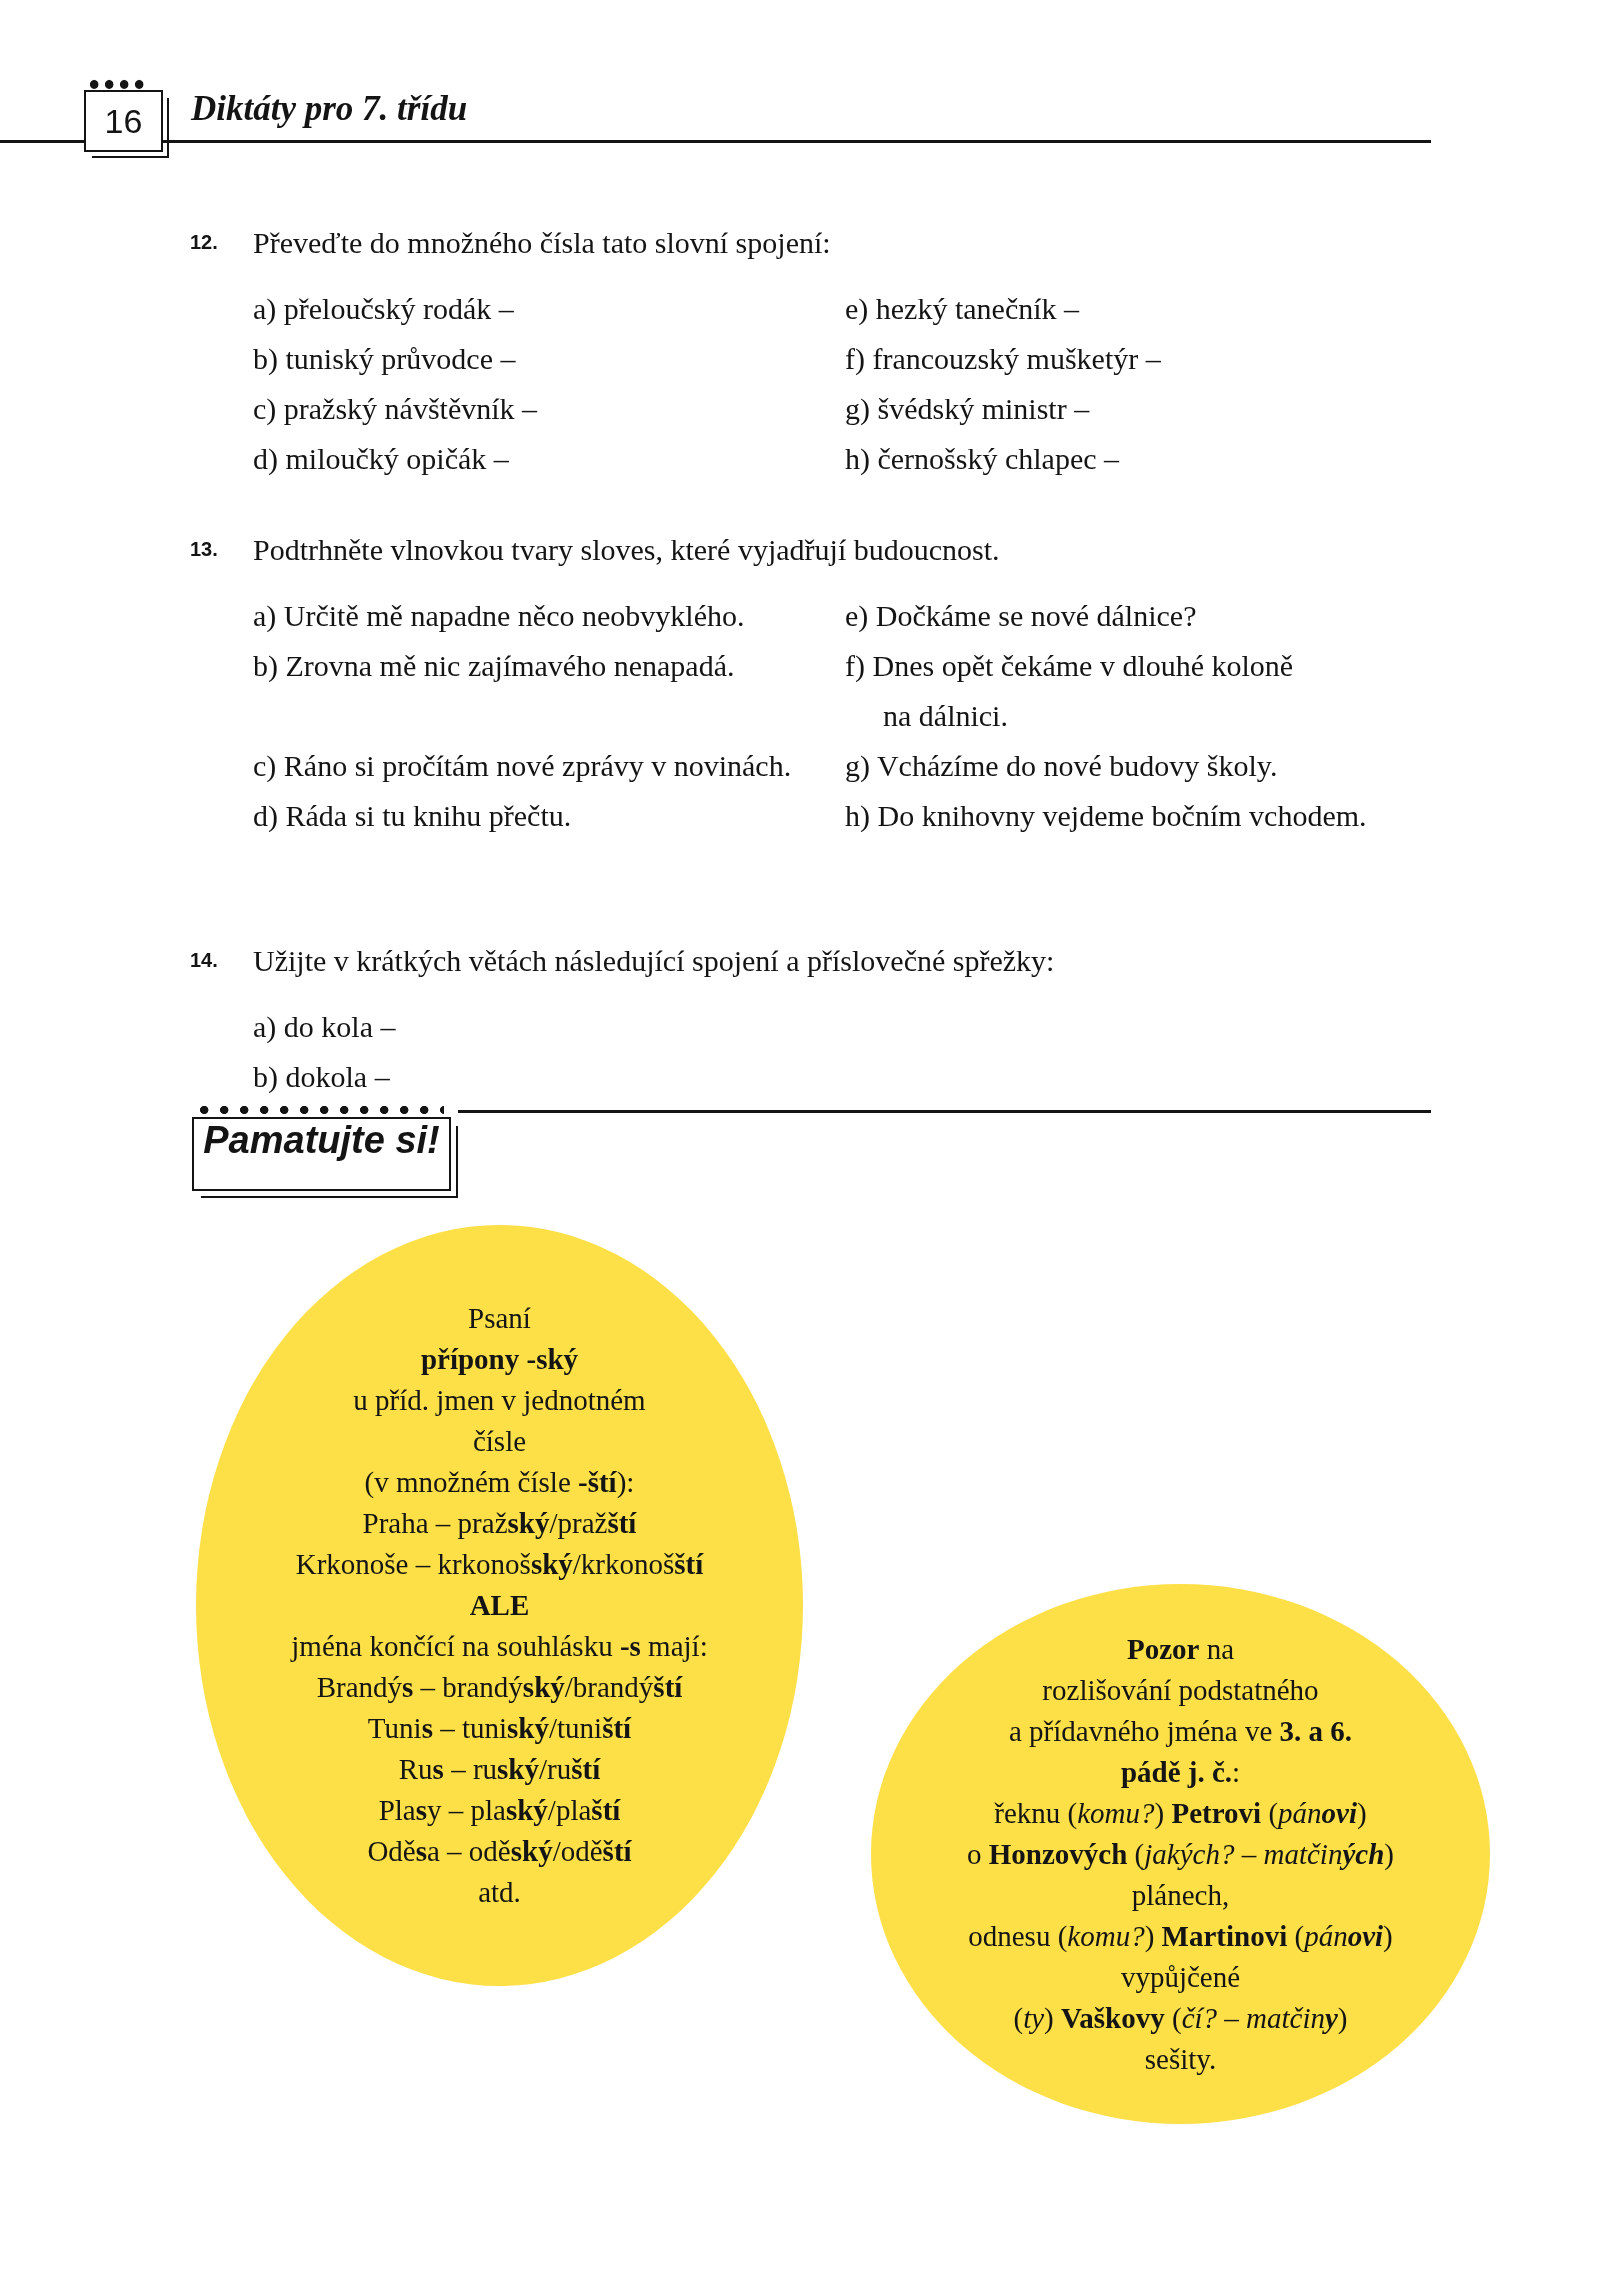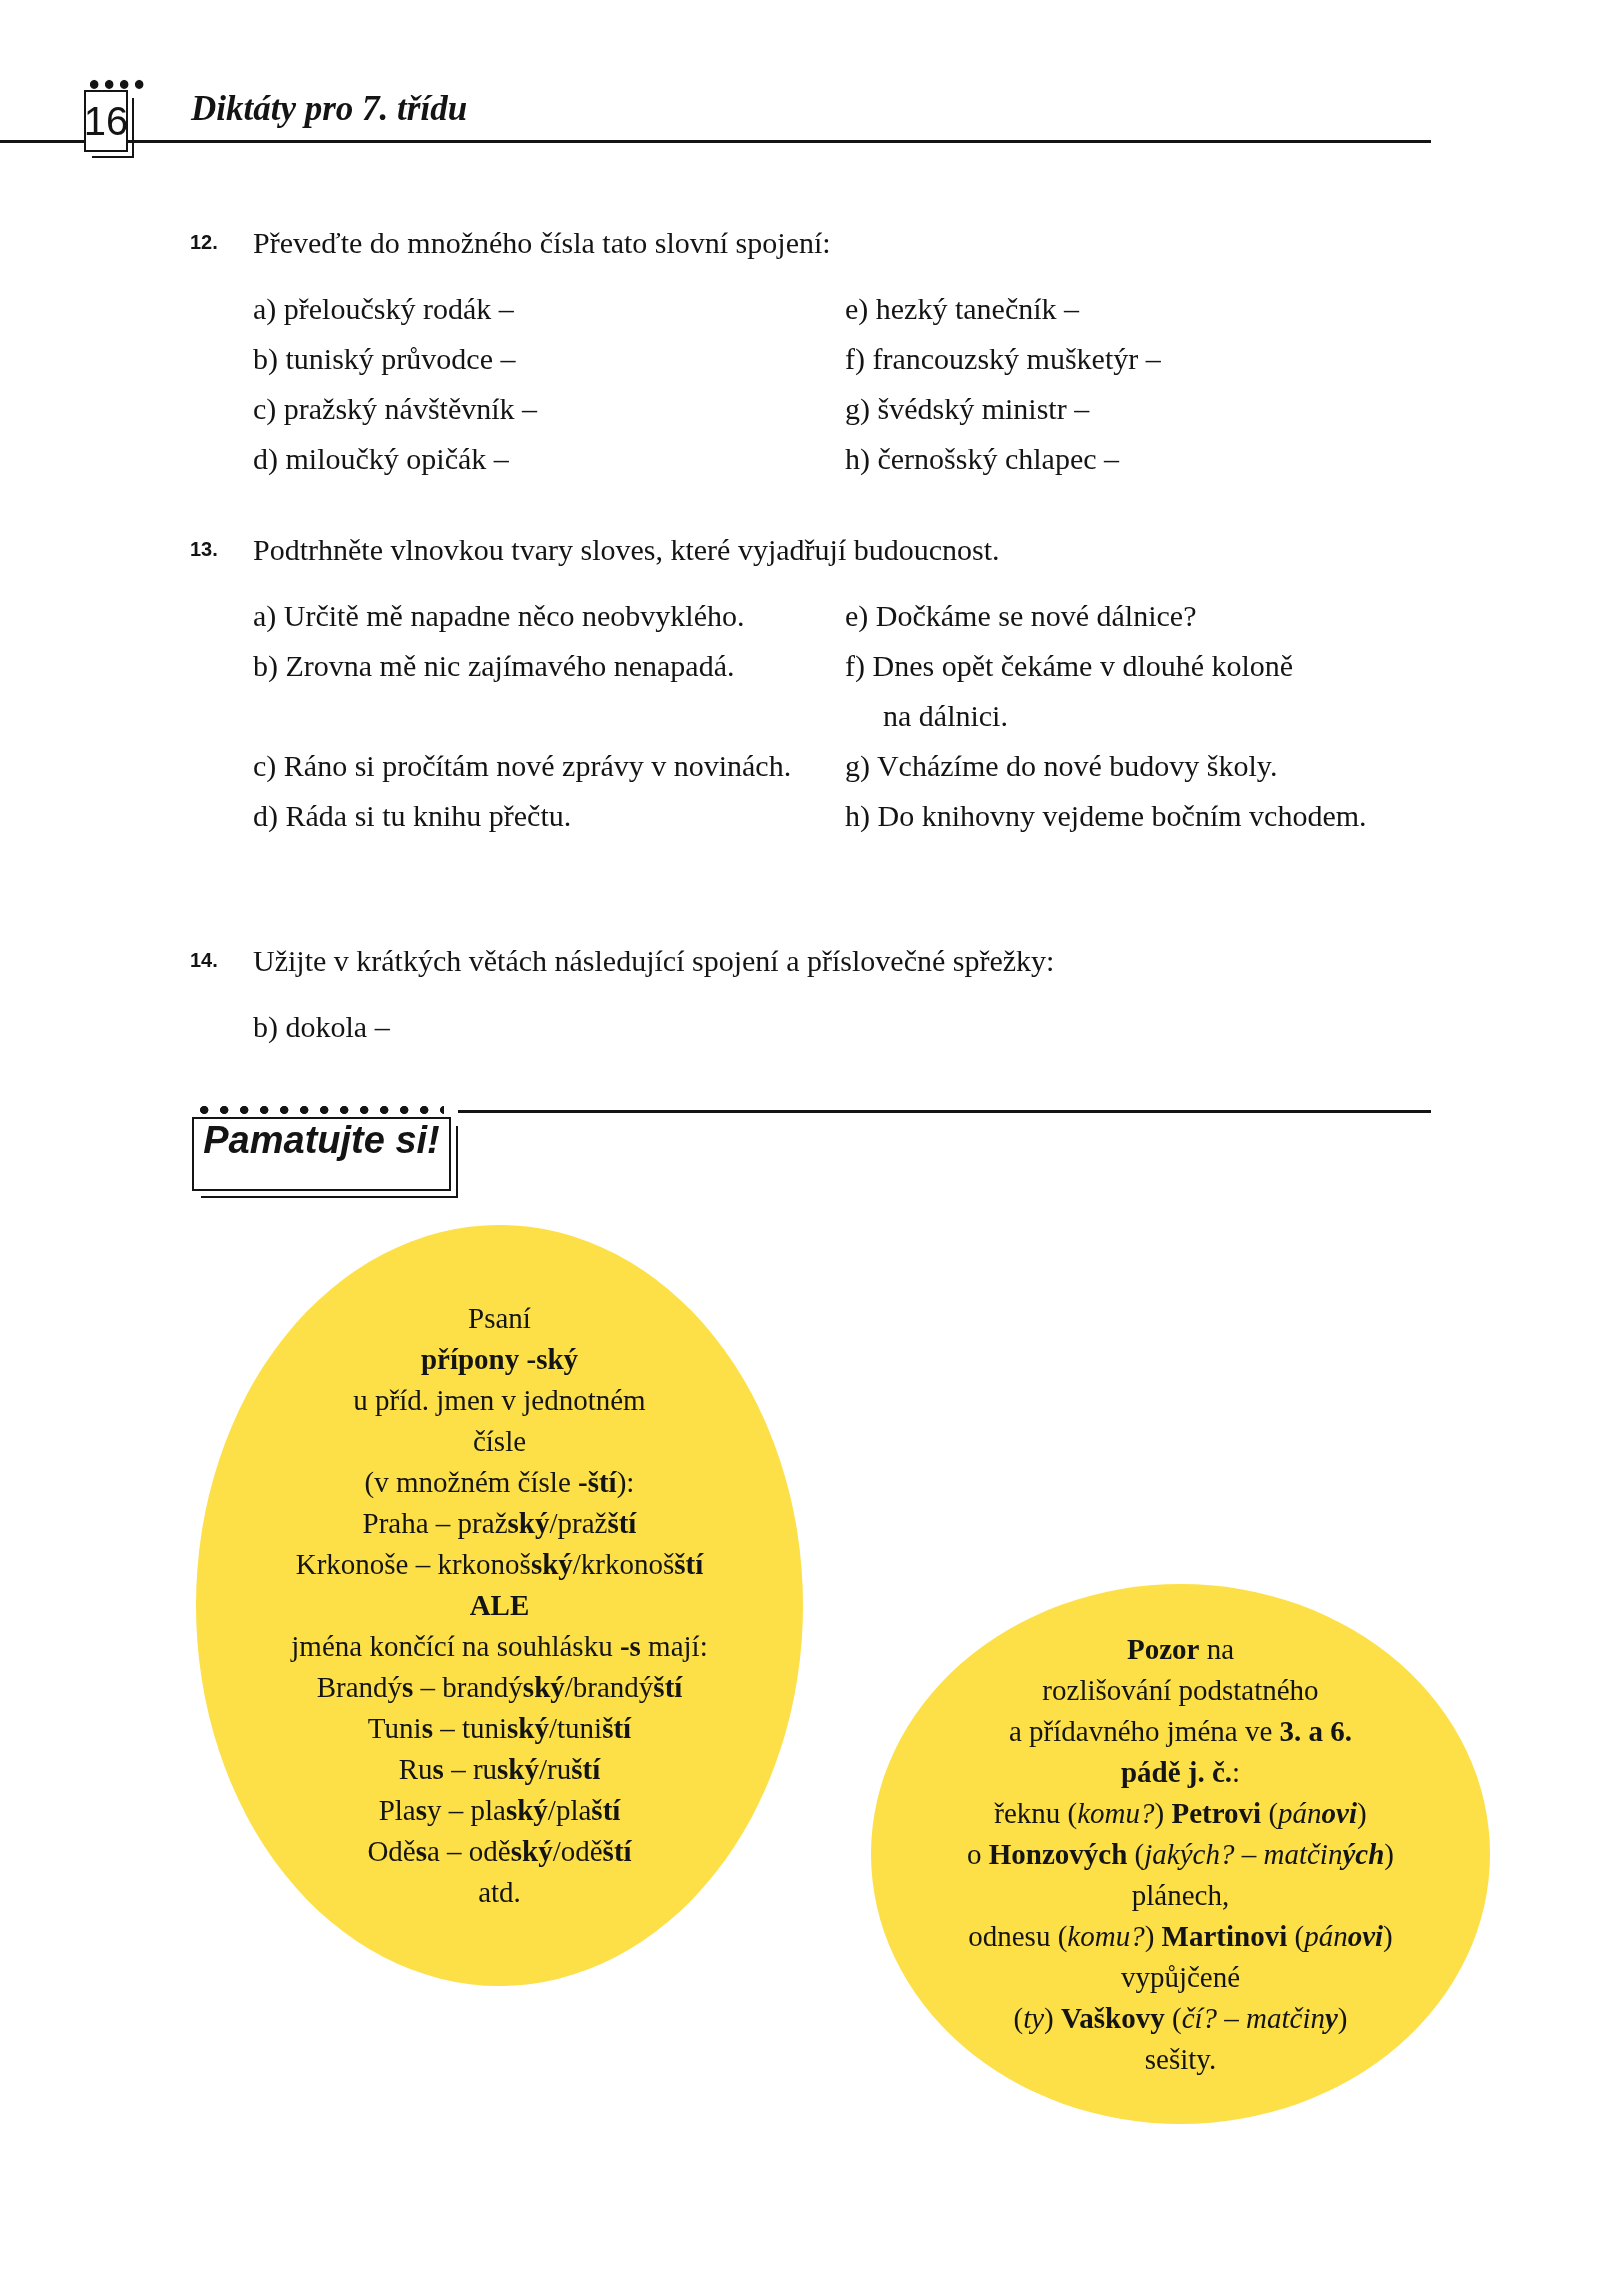--- a/index.html
+++ b/index.html
@@ -6,24 +6,24 @@
   * { margin:0; padding:0; box-sizing:border-box; }
   html,body { background:#ffffff; }
   .page {
     position:relative; width:1622px; height:2295px; margin:0 auto;
     background:#ffffff; color:#141414;
     font-family:"Liberation Serif", serif; overflow:hidden;
   }
 
   
   .pagenum-box {
-    position:absolute; left:84px; top:90px; width:44px; height:62px;
+    position:absolute; left:84px; top:90px; width:79px; height:62px;
     border:2.6px solid #141414; background:#ffffff; z-index:2;
     display:flex; align-items:center; justify-content:center;
-    font-family:"Liberation Sans", sans-serif; font-size:40px;
+    font-family:"Liberation Sans", sans-serif; font-size:34px;
   }
   .pagenum-box::after {
     content:''; position:absolute; left:5.9px; top:5.9px; width:100%; height:100%;
     border-right:2.6px solid #141414; border-bottom:2.6px solid #141414;
     pointer-events:none;
   }
   .pagenum-dots {
     position:absolute; left:2.6px; top:-13px; width:59px; height:10.5px;
     background-image:radial-gradient(circle at 5.2px 5.2px, #141414 3.9px, transparent 4.6px);
     background-size:15px 10.5px; background-repeat:repeat-x;
@@ -155,20 +155,21 @@
       </div>
   </section>
 
   <section class="exercise ex-14">
     <div class="ex-head">
       <span class="ex-num">14.</span>
       <span class="ex-instr">Užijte v krátkých větách následující spojení a příslovečné spřežky:</span>
     </div>
     <div class="ex-rows">
         <div class="ex-row">
+          <div class="ex-cell left">a) do kola –</div>
           <div class="ex-cell right"></div>
         </div>
         <div class="ex-row">
           <div class="ex-cell left">b) dokola –</div>
           <div class="ex-cell right"></div>
         </div>
       </div>
   </section>
 
   <div class="reminder-box">

